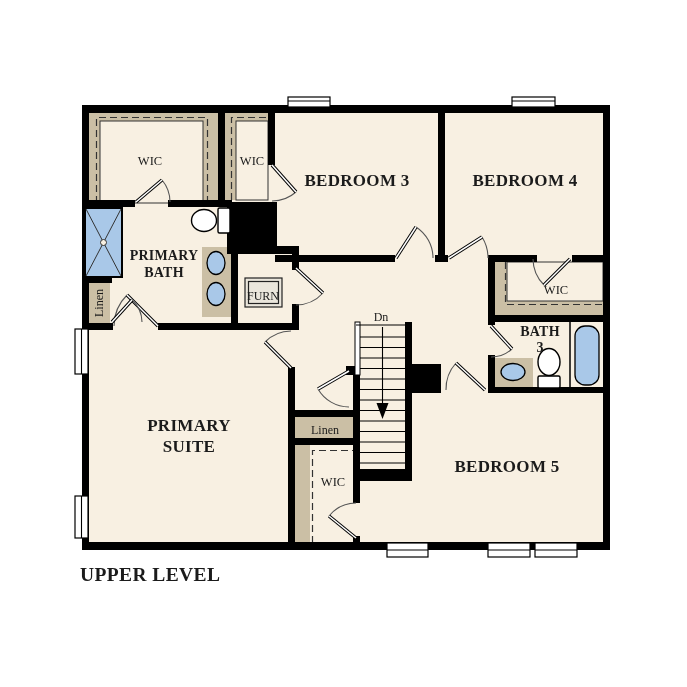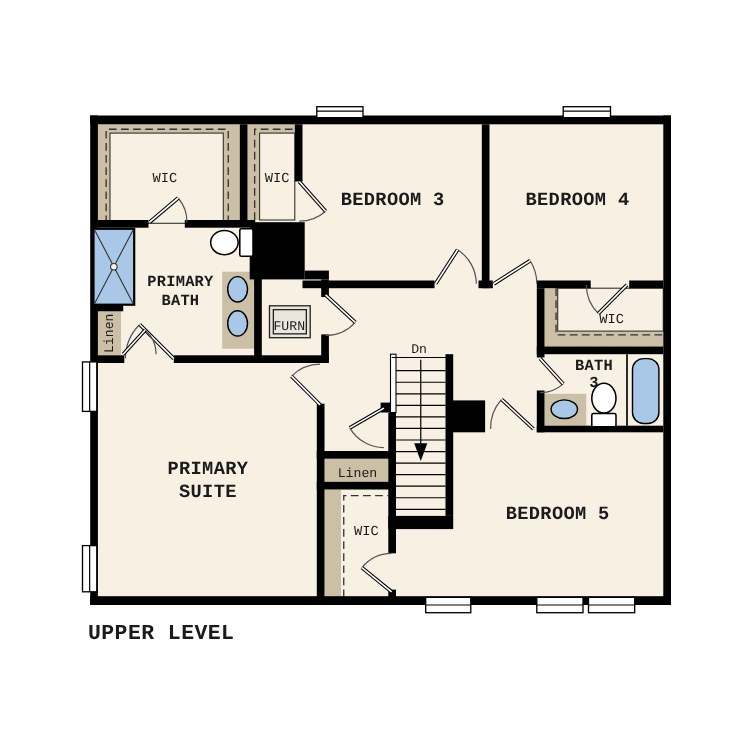--- a/index.html
+++ b/index.html
@@ -1,17 +1,17 @@
 <!DOCTYPE html>
 <html><head>
 <meta charset="utf-8">
 <style>
   html,body{margin:0;padding:0;background:#fff;}
   .canvas{position:relative;width:687px;height:687px;background:#ffffff;overflow:hidden;
-          font-family:Liberation Mono, monospace;}
+          font-family:Liberation Serif, serif;}
   svg{position:absolute;left:0;top:0;}
   .w{fill:#000;}
   .fl{fill:#f8f0e2;}
   .tan{fill:#cbbfa5;}
   .inner{fill:#f8f0e2;stroke:#333;stroke-width:1;}
   .dash{fill:none;stroke:#333;stroke-width:1.2;stroke-dasharray:7 4;}
   .fx{fill:#fff;stroke:#000;stroke-width:1.4;}
   .bl{fill:#a9c8e8;stroke:#000;stroke-width:1.3;}
   .win{fill:#fff;stroke:#000;stroke-width:1.2;}
   .tl{stroke:#000;stroke-width:1.1;fill:none;}

